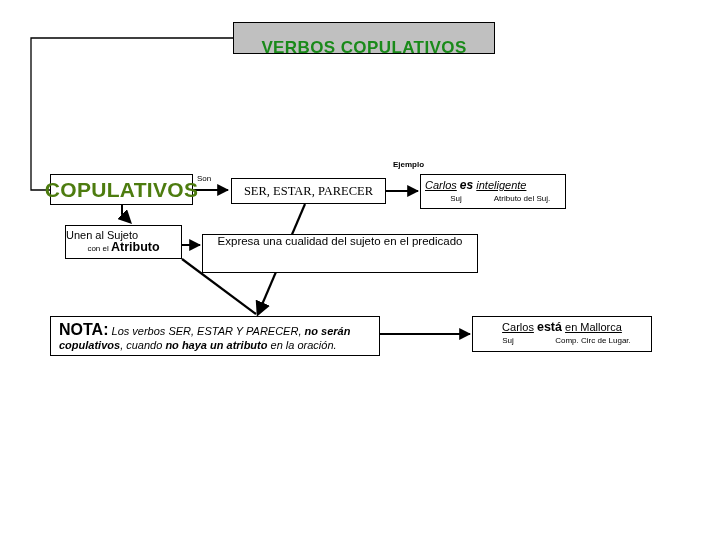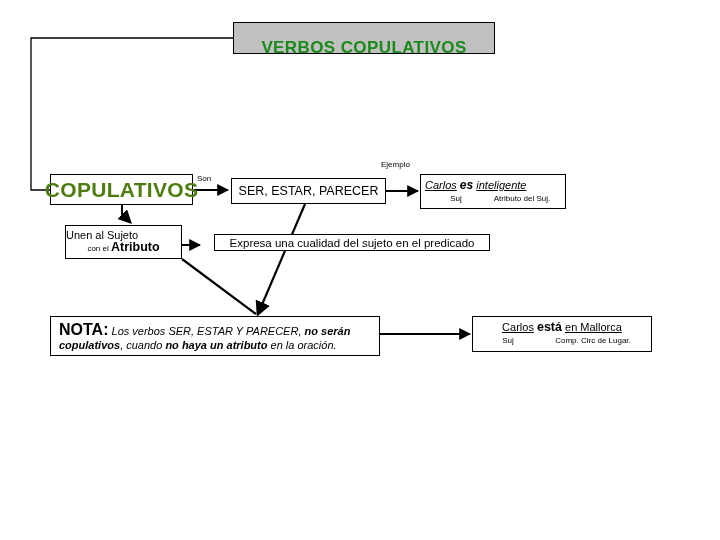--- a/index.html
+++ b/index.html
@@ -76,36 +76,38 @@
     left: 197px;
     top: 174px;
     font-size: 8px;
     color: #000000;
     white-space: nowrap;
   }
 
   
   #ejemplo-label {
     position: absolute;
-    left: 381px;
+    left: 393px;
     top: 160px;
     font-size: 8px;
     color: #000000;
     white-space: nowrap;
+    font-weight: bold;
   }
 
   
   #verbs-box {
     left: 231px;
     top: 178px;
     width: 155px;
     height: 26px;
     display: flex;
     align-items: center;
     justify-content: center;
+    font-family: Liberation Serif, serif;
   }
   #verbs-text {
     font-size: 12.5px;
     color: #000000;
     white-space: nowrap;
   }
 
   
   #example1-box {
     left: 420px;
@@ -174,25 +176,24 @@
   #unen-line2 .big {
     font-size: 12.5px;
     font-weight: bold;
   }
 
   
   #expresa-box {
     left: 202px;
     top: 234px;
     width: 276px;
-    height: 17px;
+    height: 39px;
     display: flex;
-    align-items: center;
+    align-items: flex-start;
     justify-content: center;
-    margin-left: 12px;
   }
   #expresa-text {
     font-size: 11.5px;
     color: #000000;
     white-space: nowrap;
   }
 
   
   #nota-box {
     left: 50px;

